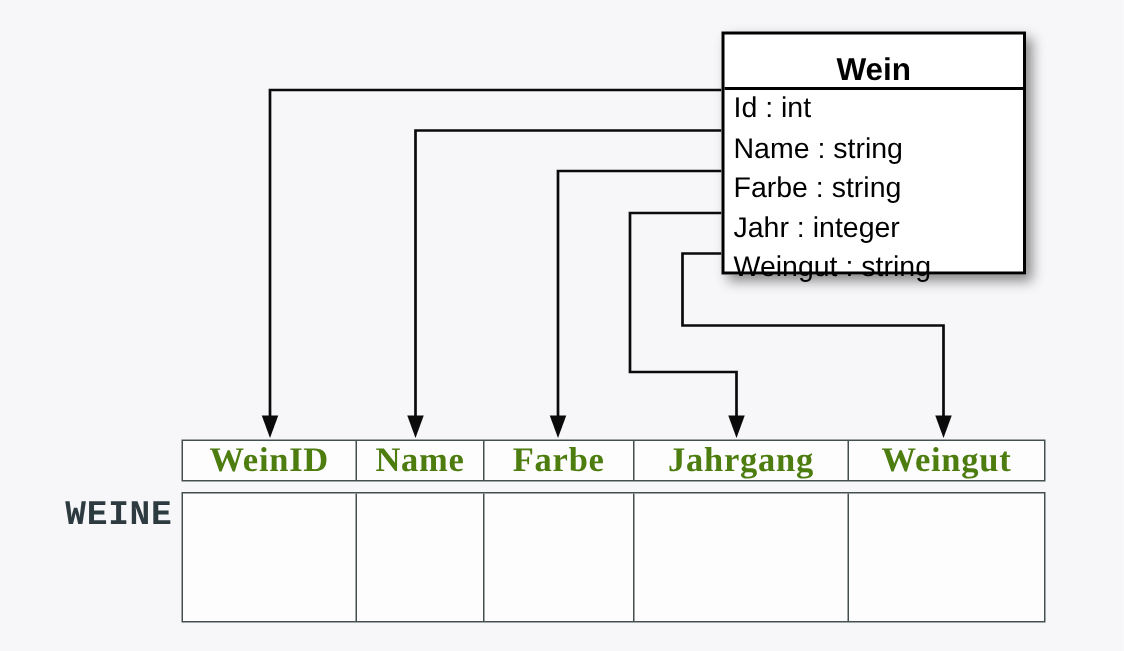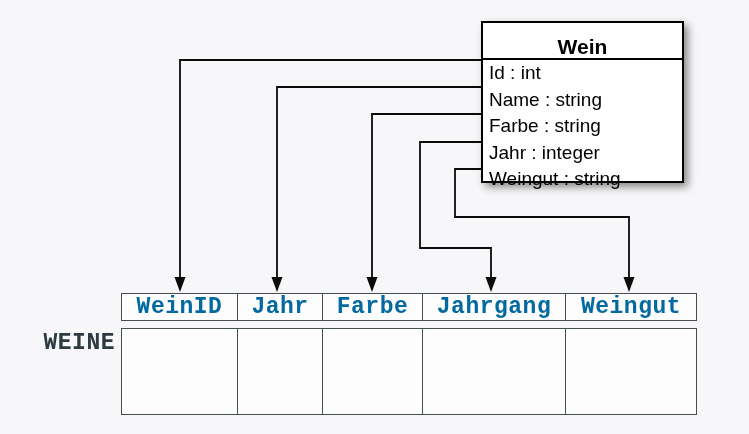--- a/index.html
+++ b/index.html
@@ -67,25 +67,25 @@
     background: #fdfdfe;
     border: 1px solid #44504f;
   }
   .tbl-header { top: 293px; height: 26px; }
   .tbl-body   { top: 328px; height: 85px; }
   .tbl-cell {
     box-sizing: border-box;
     height: 100%;
     text-align: center;
     line-height: 26px;
-    font-family: Liberation Mono, monospace;
+    font-family: Liberation Serif, serif;
     font-weight: bold;
     font-size: 23px;
     letter-spacing: 0.5px;
-    color: #0369a1;
+    color: #4d7c0f;
     overflow: hidden;
   }
   .tbl-cell + .tbl-cell { border-left: 1px solid #44504f; }
   .w1 { width: 115px; }
   .w2 { width: 85px; }
   .w3 { width: 100px; }
   .w4 { width: 143px; }
   .w5 { width: 131px; }
 </style>
 </head>
@@ -118,21 +118,21 @@
       <div class="class-attr">Farbe : string</div>
       <div class="class-attr">Jahr : integer</div>
       <div class="class-attr">Weingut : string</div>
     </div>
   </div>
 
   <div class="tbl-label">WEINE</div>
 
   <div class="tbl-header">
     <div class="tbl-cell w1">WeinID</div>
-    <div class="tbl-cell w2">Jahr</div>
+    <div class="tbl-cell w2">Name</div>
     <div class="tbl-cell w3">Farbe</div>
     <div class="tbl-cell w4">Jahrgang</div>
     <div class="tbl-cell w5">Weingut</div>
   </div>
 
   <div class="tbl-body">
     <div class="tbl-cell w1"></div>
     <div class="tbl-cell w2"></div>
     <div class="tbl-cell w3"></div>
     <div class="tbl-cell w4"></div>

